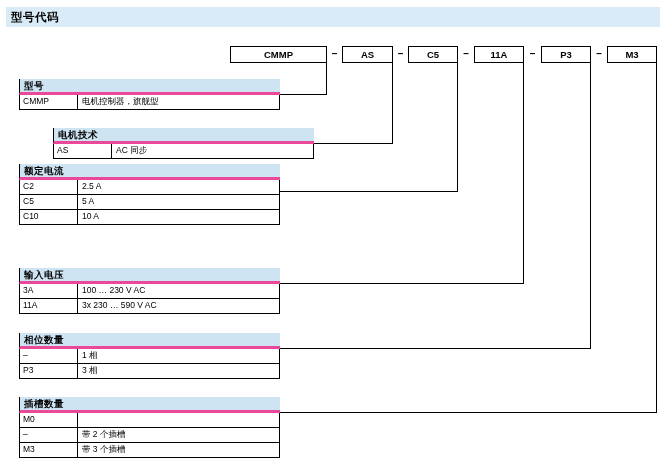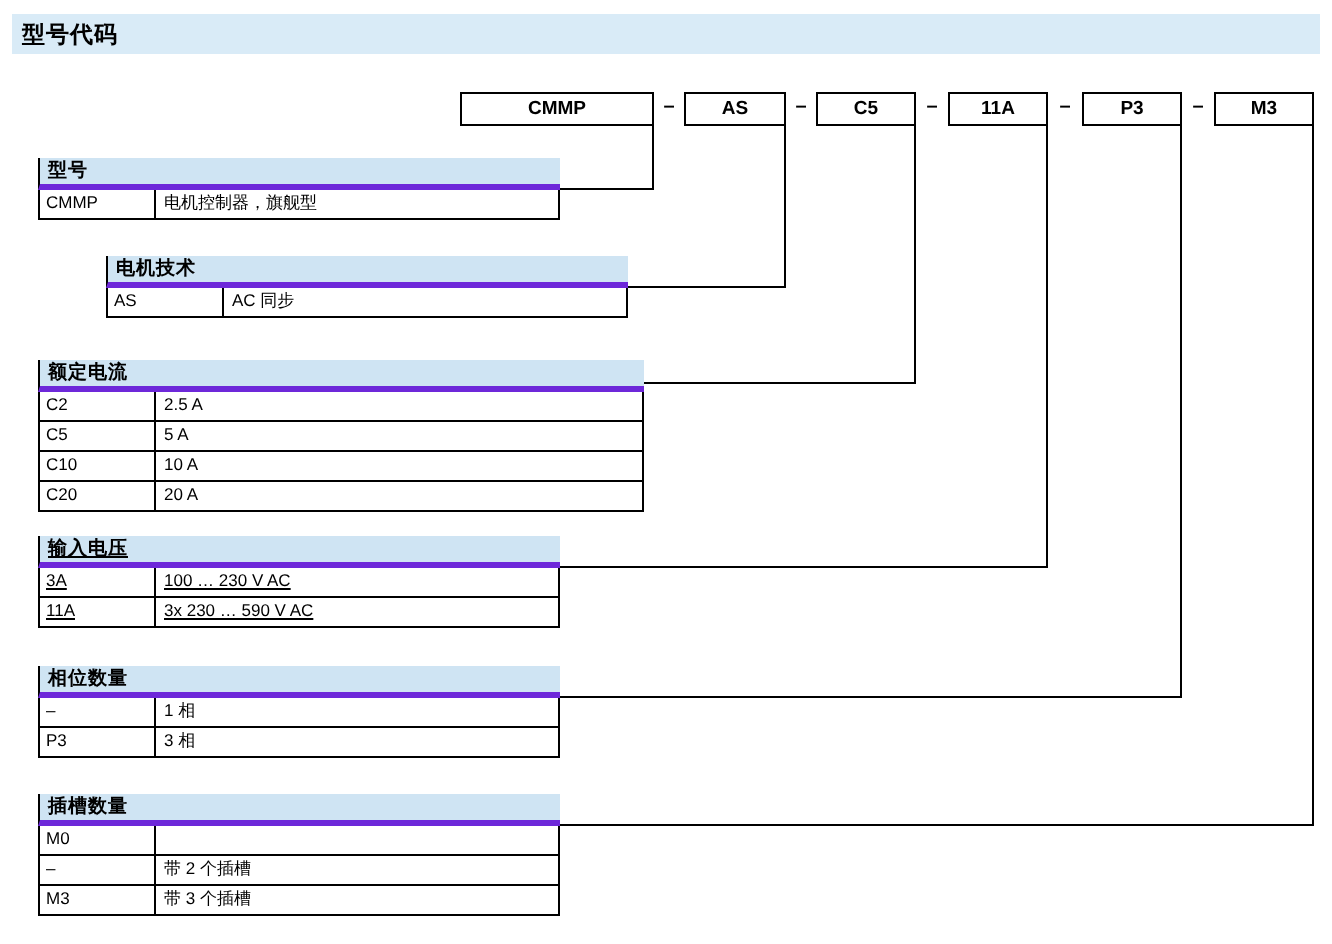--- a/index.html
+++ b/index.html
@@ -17,21 +17,21 @@
     border:1px solid #000;background:#fff;text-align:center;
     font-size:9.5px;font-weight:bold;line-height:15px;
   }
   .code-sep{
     position:absolute;top:46px;height:17px;box-sizing:border-box;
     text-align:center;font-size:10px;font-weight:bold;line-height:15px;
   }
   .vline,.hline{position:absolute;background:#000;}
   .tbl{position:absolute;width:261px;}
   .tbl-header{
-    height:16px;box-sizing:border-box;border-bottom:3px solid #6d28d9;border-left:1px solid #000;
+    height:16px;box-sizing:border-box;border-bottom:3px solid #ec4899;border-left:1px solid #000;
     font-weight:bold;font-size:9.5px;line-height:13px;padding-left:4px;letter-spacing:.5px;
   }
   .tbl-row{
     display:flex;height:15px;box-sizing:border-box;
     border-left:1px solid #000;border-right:1px solid #000;border-bottom:1px solid #000;
     font-size:8.5px;line-height:13px;background:#fff;
   }
   .cell-code{width:58px;box-sizing:border-box;border-right:1px solid #000;padding-left:3px;overflow:hidden;}
   .cell-desc{flex:1;padding-left:4px;overflow:hidden;}
 </style>
@@ -77,40 +77,36 @@
           <span class="cell-desc">电机控制器，旗舰型</span>
         </div>
       </div>
       <div class="tbl" style="left: 19px; top: 128px; width: 261px; margin-left: 34px;">
         <div class="tbl-header" style="background: rgb(207, 228, 243);">电机技术</div>
         <div class="tbl-row">
           <span class="cell-code">AS</span>
           <span class="cell-desc">AC 同步</span>
         </div>
       </div>
-      <div class="tbl" style="left: 19px; top: 180px; width: 303px;">
+      <div class="tbl" style="left: 19px; top: 164px; width: 261px;">
         <div class="tbl-header" style="background: rgb(207, 228, 243);">额定电流</div>
         <div class="tbl-row">
           <span class="cell-code">C2</span>
           <span class="cell-desc">2.5 A</span>
         </div>
         <div class="tbl-row">
           <span class="cell-code">C5</span>
           <span class="cell-desc">5 A</span>
         </div>
         <div class="tbl-row">
           <span class="cell-code">C10</span>
           <span class="cell-desc">10 A</span>
         </div>
-        <div class="tbl-row">
-          <span class="cell-code">C20</span>
-          <span class="cell-desc">20 A</span>
-        </div>
       </div>
-      <div class="tbl" style="left: 19px; top: 268px; width: 261px; text-decoration: underline;">
+      <div class="tbl" style="left: 19px; top: 268px; width: 261px;">
         <div class="tbl-header" style="background: rgb(207, 228, 243);">输入电压</div>
         <div class="tbl-row">
           <span class="cell-code">3A</span>
           <span class="cell-desc">100 … 230 V AC</span>
         </div>
         <div class="tbl-row">
           <span class="cell-code">11A</span>
           <span class="cell-desc">3x 230 … 590 V AC</span>
         </div>
       </div>

